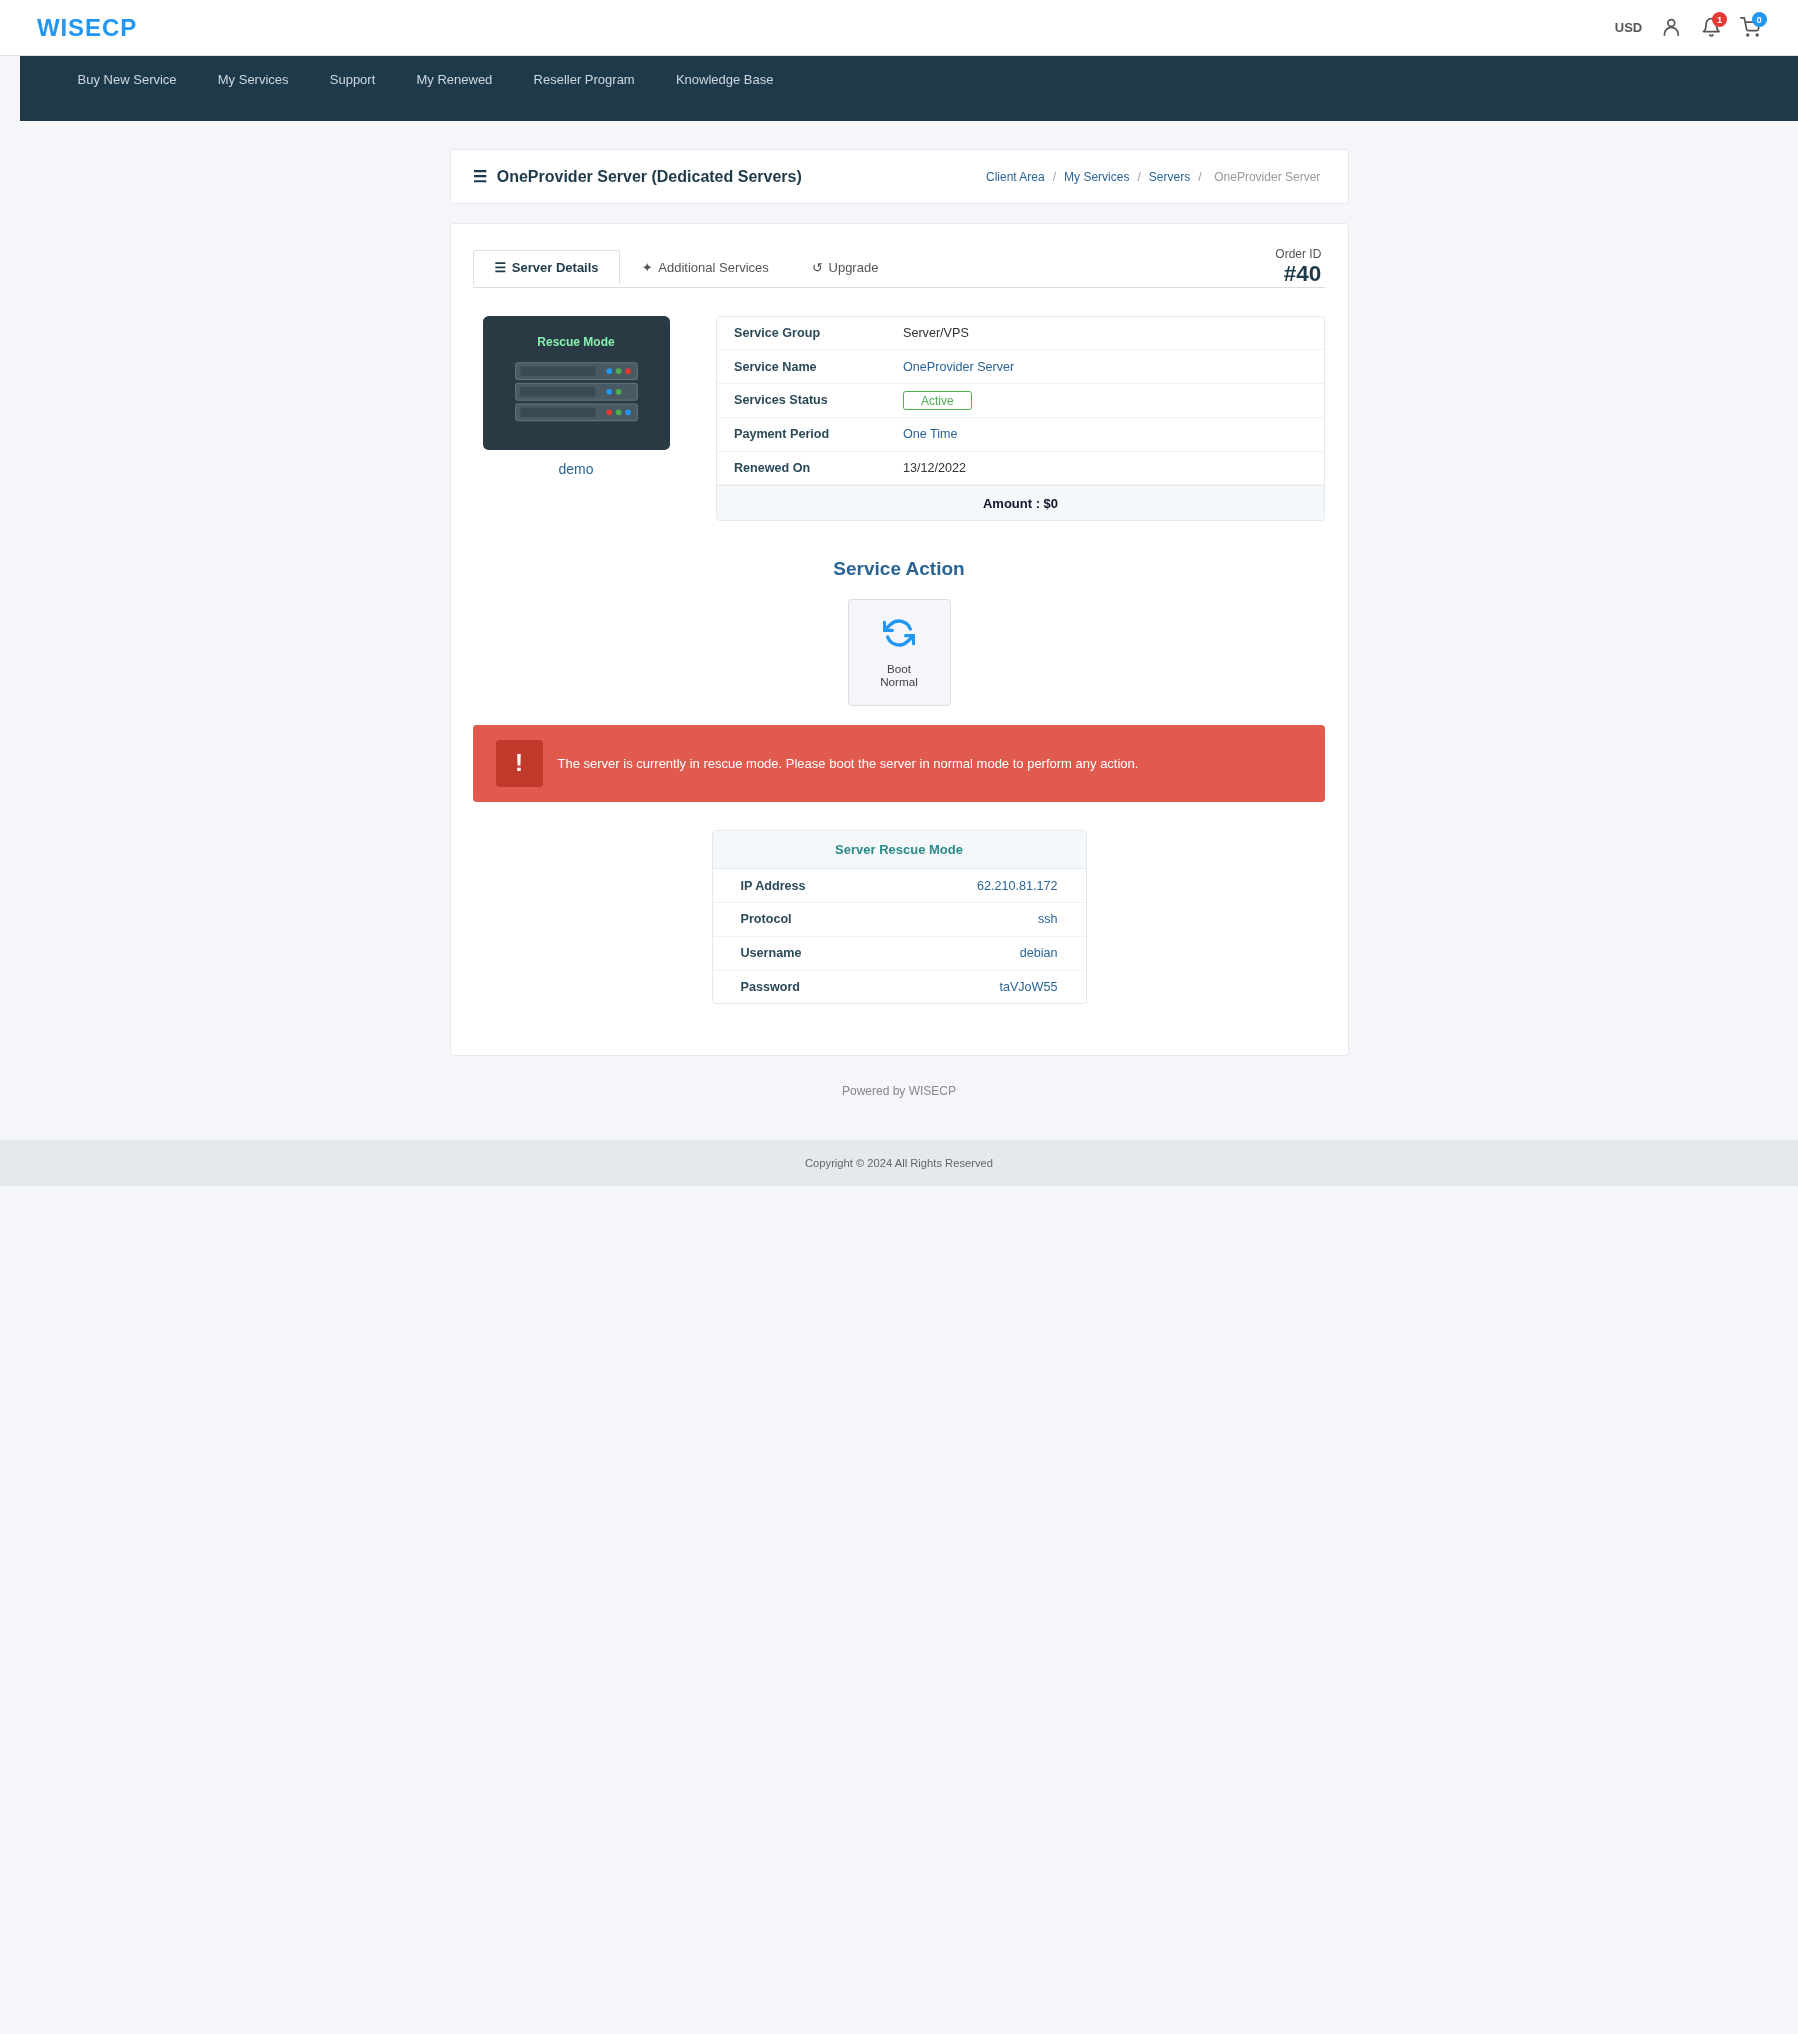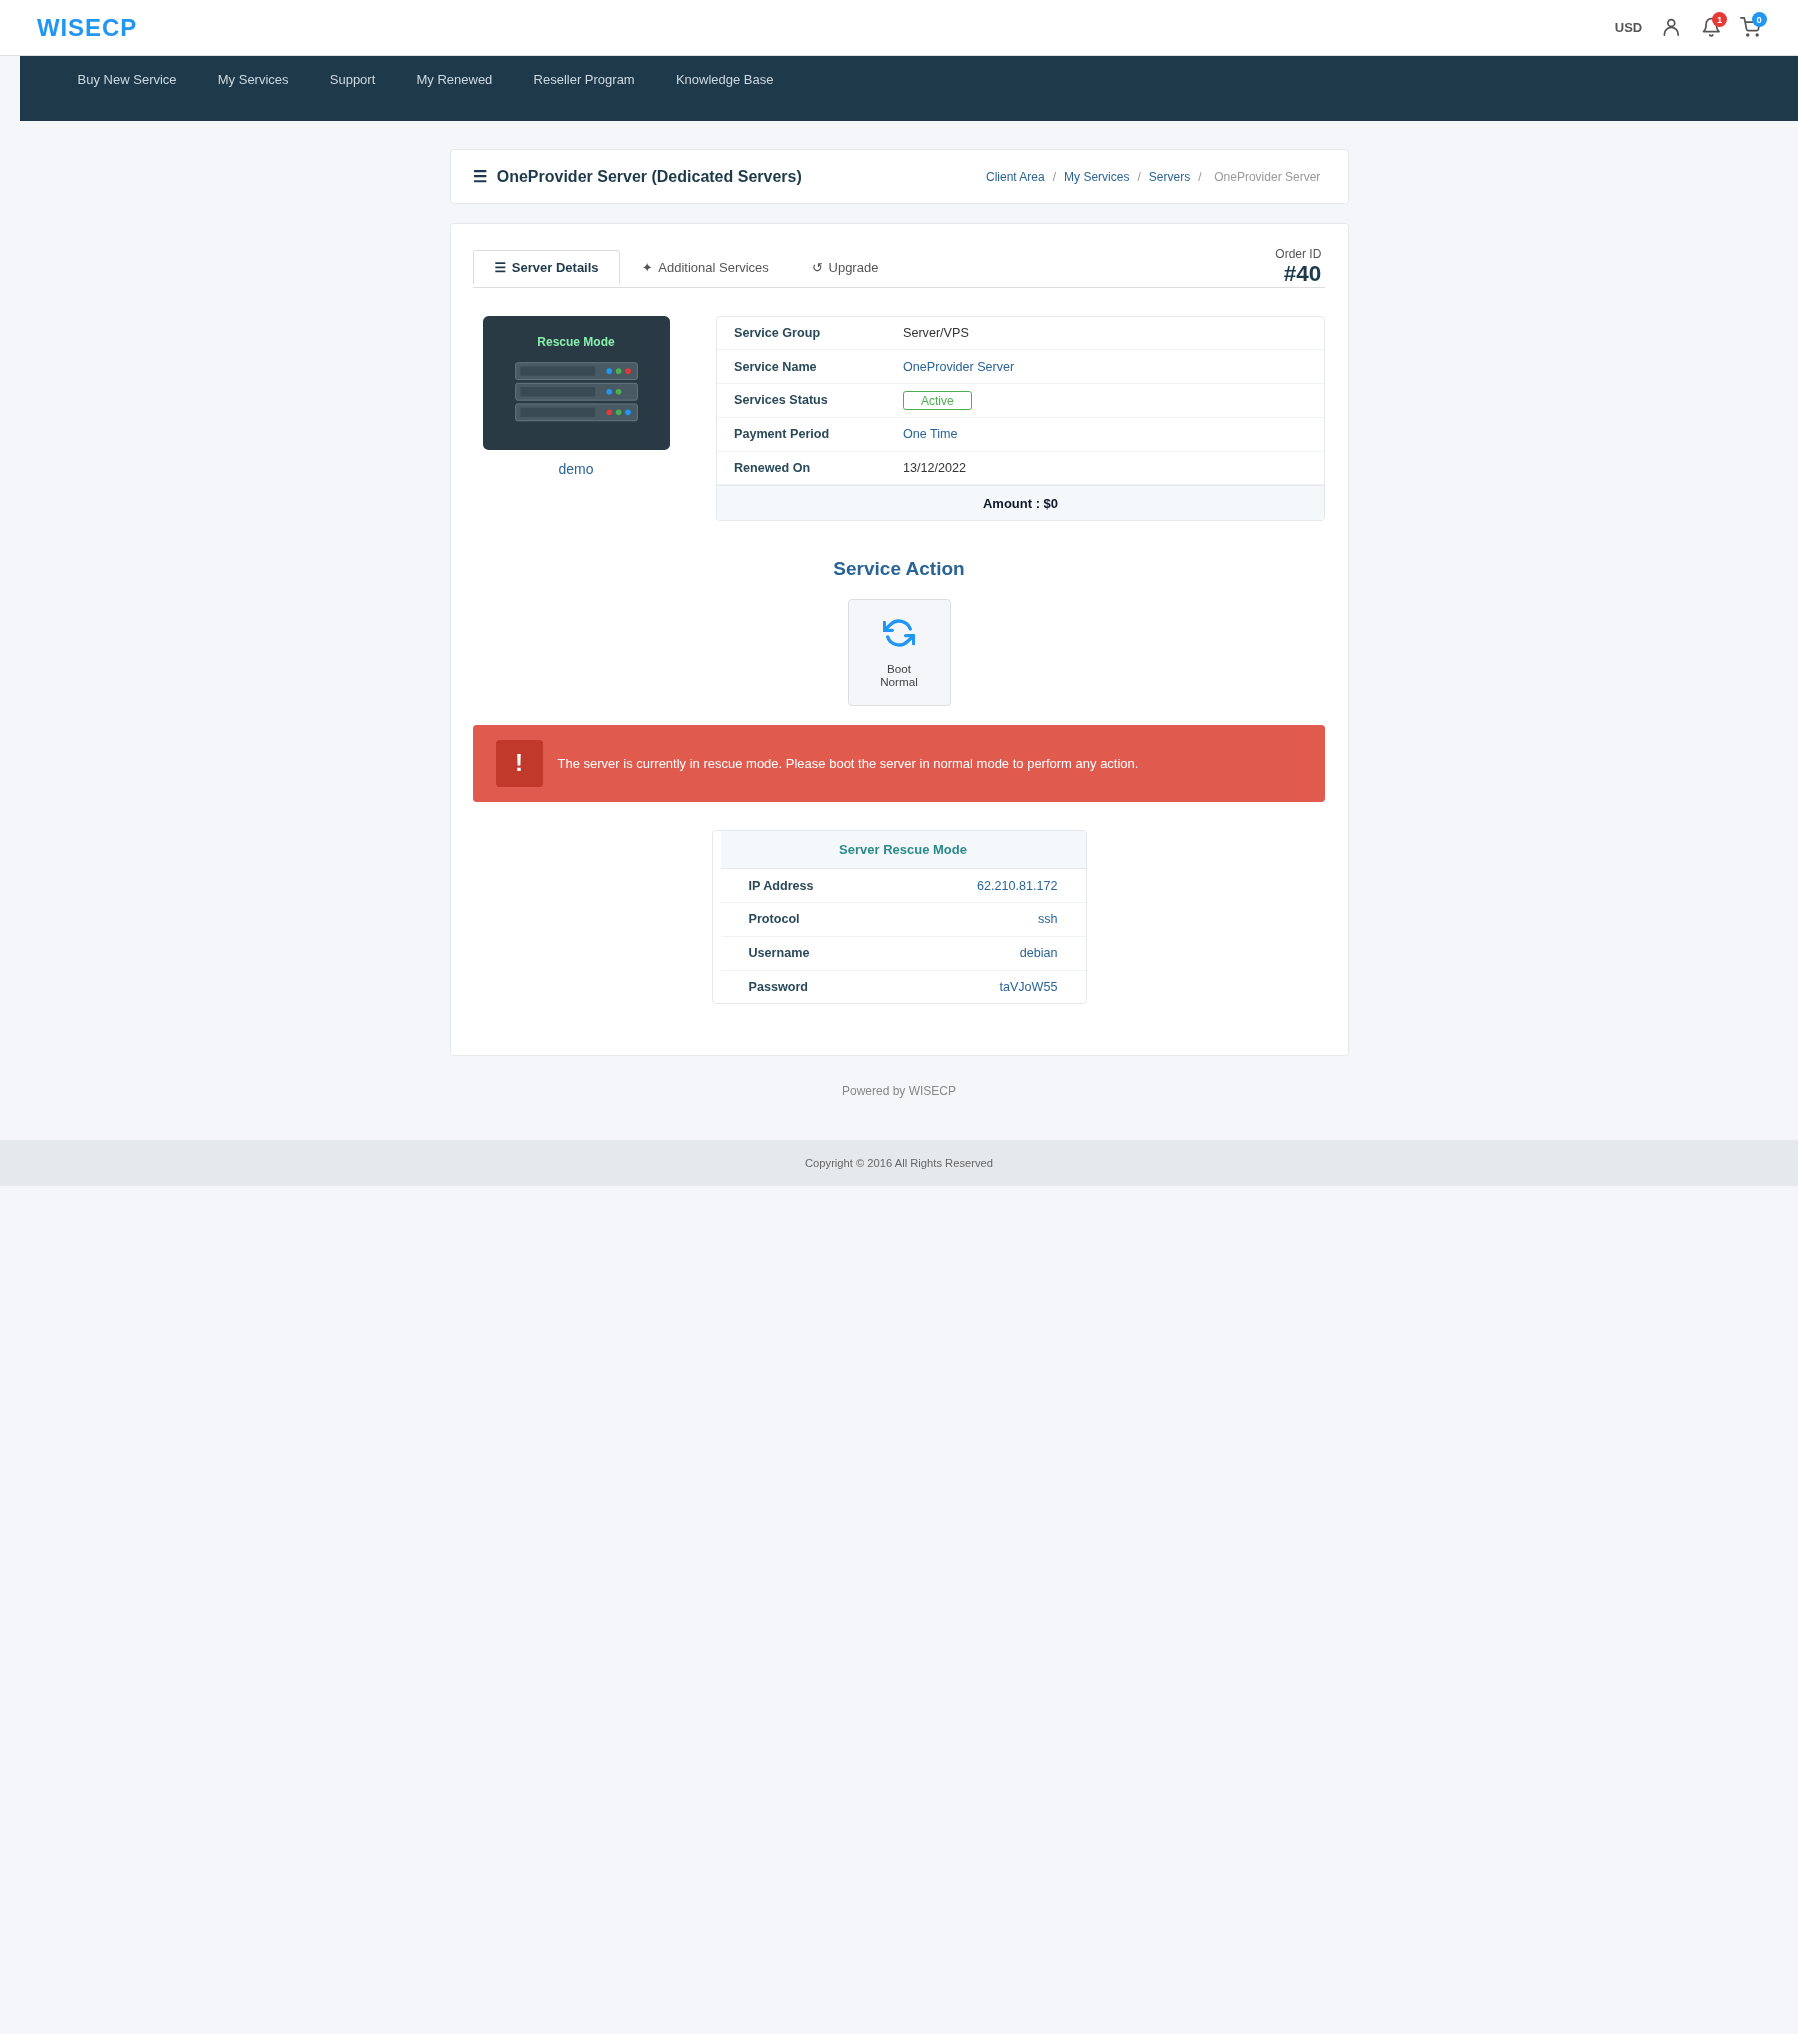--- a/index.html
+++ b/index.html
@@ -313,21 +313,20 @@
       font-size: 13px;
     }
 
     
     .rescue-info-box {
       max-width: 375px;
       margin: 0 auto 28px;
       border: 0.9px solid #e5e9ec;
       border-radius: 3.7px;
       overflow: hidden;
-      padding-left: 8px;
     }
     .rescue-info-header {
       background: #f5f8fa;
       padding: 11.2px 17px;
       text-align: center;
       font-size: 13px;
       font-weight: 700;
       color: #2a8a8a;
       border-bottom: 0.9px solid #e5e9ec;
     }
@@ -546,14 +545,14 @@
         <span class="rescue-info-value">taVJoW55</span>
       </div>
     </div>
 
   </div>
 
   <div class="footer-powered">Powered by WISECP</div>
 
 </div>
 
-<div class="footer-copy">Copyright © 2016 All Rights Reserved</div>
+<div class="footer-copy">Copyright © 2024 All Rights Reserved</div>
 
 
 </body></html>

